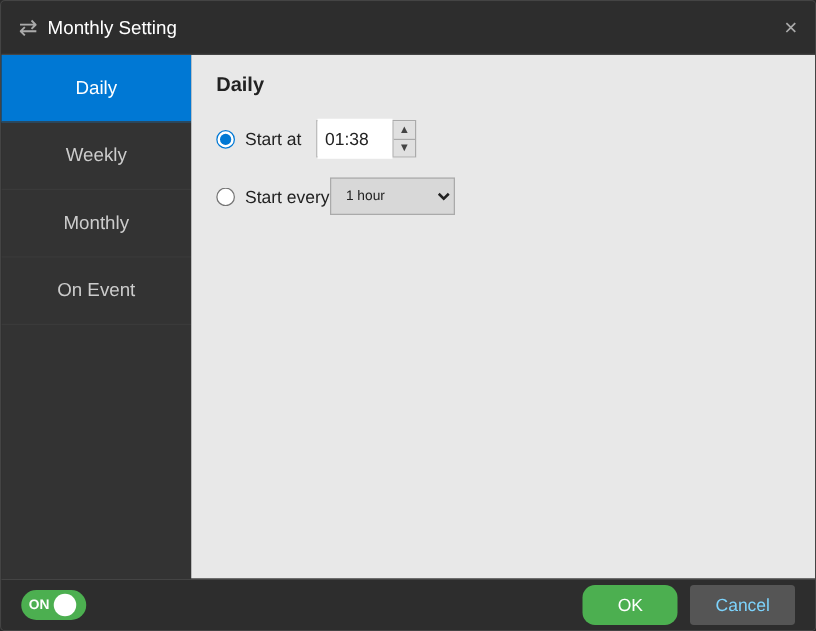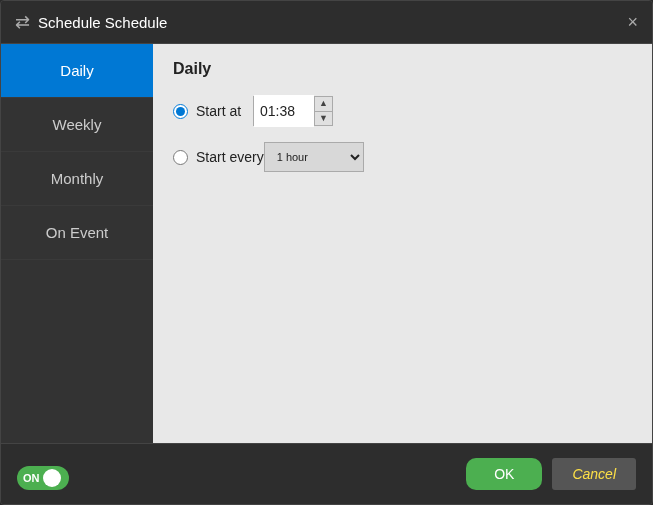--- a/index.html
+++ b/index.html
@@ -155,23 +155,23 @@
       background: #d8d8d8;
       color: #222;
       font-size: 11px;
       padding: 2px 8px;
       cursor: pointer;
       outline: none;
       min-width: 100px;
     }
     .footer {
       background: #2d2d2d;
-      padding: 14px 16px;
-      display: flex;
-      align-items: flex-end;
+      padding: 4px 16px;
+      display: flex;
+      align-items: center;
       justify-content: space-between;
       border-top: 1px solid #444;
       flex-shrink: 0;
     }
     .toggle-container {
       display: flex;
       align-items: center;
       gap: 6px;
     }
     .toggle-switch {
@@ -214,38 +214,37 @@
       background: #4CAF50;
       color: #fff;
       border: none;
       padding: 8px 28px;
       font-size: 14px;
       border-radius: 10px;
       cursor: pointer;
     }
     .btn-cancel {
       background: #555;
-      color: #fde047;
+      color: #7dd3fc;
       border: none;
       padding: 8px 20px;
       font-size: 14px;
       border-radius: 3px;
       cursor: pointer;
-      font-style: italic;
     }
   </style>
 </head>
 <body>
 
 <div class="dialog">
 
   <div class="title-bar">
     <div class="title-bar-left">
       <span class="title-icon">⇄</span>
-      <span>Schedule Schedule</span>
+      <span>Monthly Setting</span>
     </div>
     <button class="close-btn">×</button>
   </div>
 
   <div class="main-content">
 
     <div class="sidebar">
       <div class="sidebar-item active">
         <span>Daily</span>
       </div>

